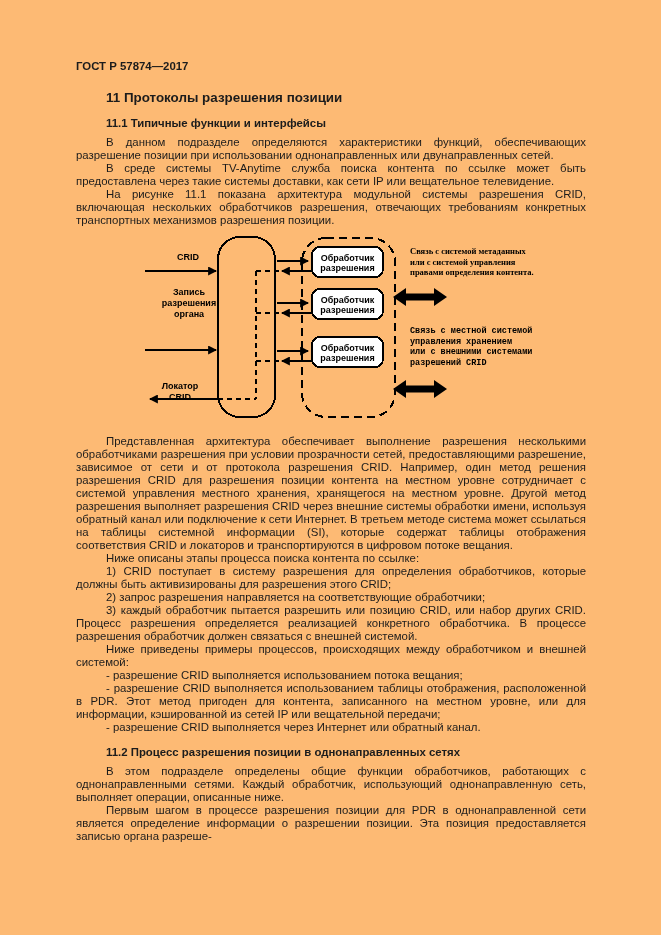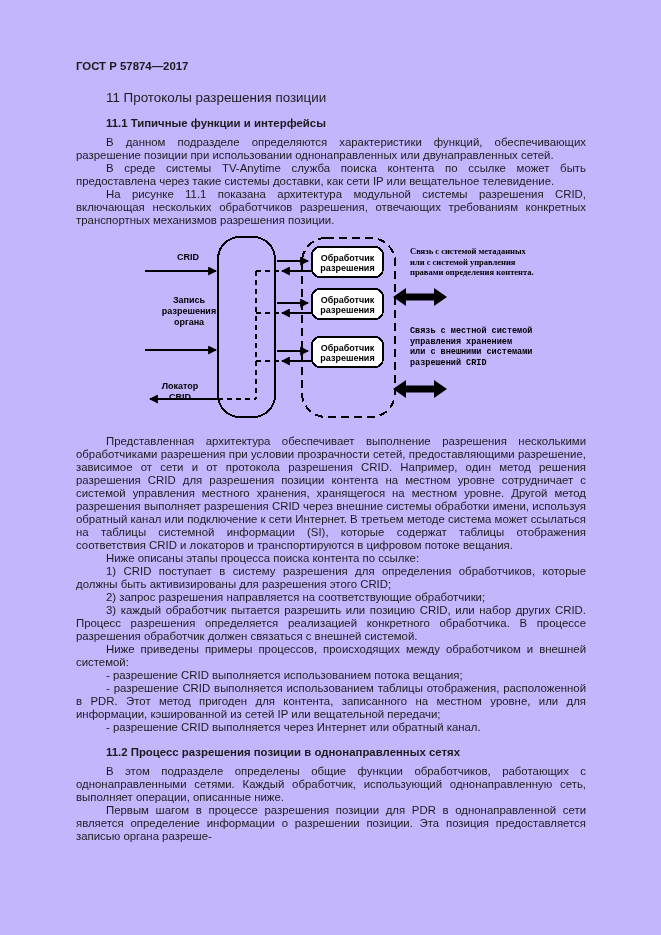--- a/index.html
+++ b/index.html
@@ -1,27 +1,27 @@
 <!DOCTYPE html>
 <html><head>
 <meta charset="utf-8">
 <style>
   html,body { margin:0; padding:0; background:#ffffff; }
   .page {
     position:relative;
     width:661px; height:935px;
-    background:#c4b5fd;
+    background:#fdba74;
     font-family:"Liberation Sans", sans-serif;
     color:#1c1c1c;
     box-sizing:border-box;
     padding:60px 75px 0 76px;
     overflow:hidden;
   }
   .doc-header { font-weight:bold; font-size:11.4px; }
-  h1.sec { font-size:13.4px; font-weight:normal; margin:18px 0 0 30px; }
+  h1.sec { font-size:13.4px; font-weight:bold; margin:18px 0 0 30px; }
   h2.sub { font-size:11.4px; font-weight:bold; margin:12px 0 7px 30px; }
   p.body {
     font-size:11.4px; line-height:13px; margin:0;
     text-indent:30px; text-align:justify;
   }
   .figure { margin-top:8px; }
   .diagram { position:relative; width:460px; height:200px; margin-left:64px; }
   .diagram svg { position:absolute; left:0; top:0; }
   .dlbl {
     position:absolute; font-weight:bold; font-size:9px; line-height:11px;
@@ -93,21 +93,21 @@
 
         <line x1="137" y1="116" x2="168" y2="116" stroke="#000" stroke-width="2" marker-end="url(#ar)"></line>
         <line x1="172" y1="126" x2="142" y2="126" stroke="#000" stroke-width="2" marker-end="url(#ar)"></line>
         <line x1="139" y1="126" x2="116" y2="126" stroke="#000" stroke-width="2" stroke-dasharray="5 4"></line>
 
         <polygon points="253,62 266,53 266,58.5 294,58.5 294,53 307,62 294,71 294,65.5 266,65.5 266,71" fill="#000"></polygon>
         <polygon points="253,154 266,145 266,150.5 294,150.5 294,145 307,154 294,163 294,157.5 266,157.5 266,163" fill="#000"></polygon>
       </svg>
 
       <div class="dlbl" style="left:10px; top:17px; width:76px;">CRID</div>
-      <div class="dlbl" style="left:2px; top:60px; width:94px;">Запись
+      <div class="dlbl" style="left:2px; top:52px; width:94px;">Запись
 разрешения
 органа</div>
       <div class="dlbl" style="left:2px; top:146px; width:76px;">Локатор
 CRID</div>
 
       <div class="hboxlbl" style="left:172px; top:12px;">Обработчик
 разрешения</div>
       <div class="hboxlbl" style="left:172px; top:54px;">Обработчик
 разрешения</div>
       <div class="hboxlbl" style="left:172px; top:102px;">Обработчик

